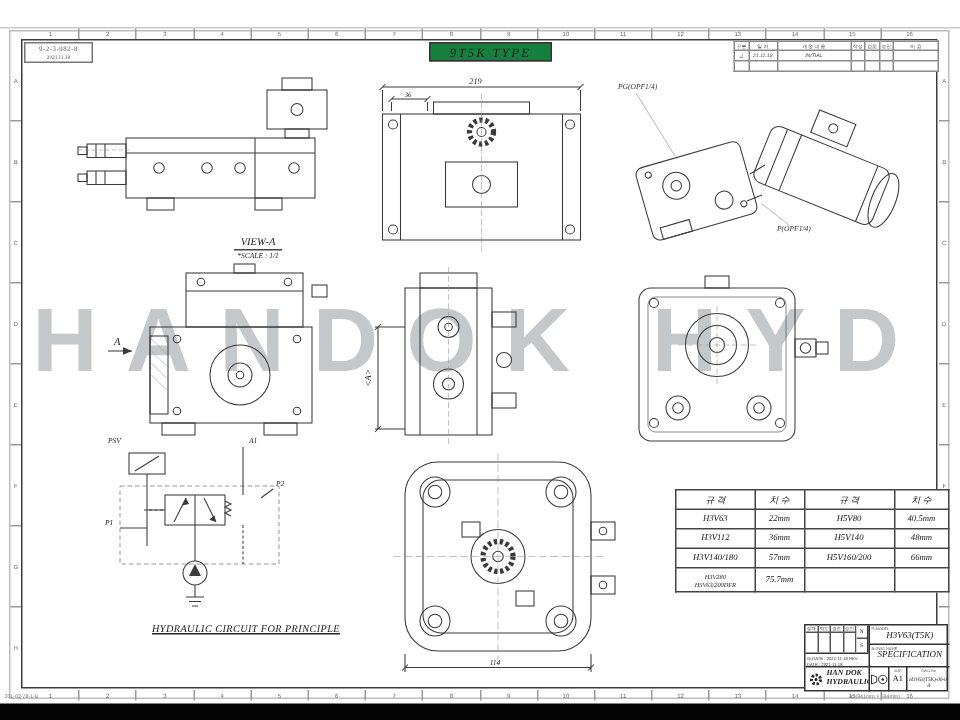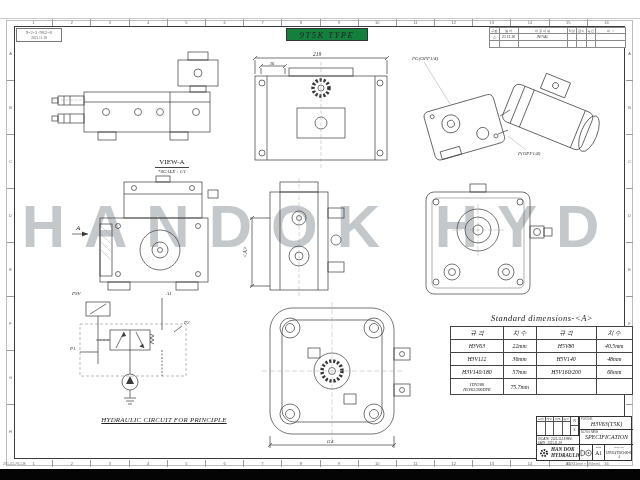--- a/index.html
+++ b/index.html
@@ -43,21 +43,21 @@
   
   .watermark{left:14px;top:196px;width:612px;text-align:center;white-space:nowrap;z-index:1;
              font:700 60px/62px "Liberation Sans",sans-serif;color:#c5c8cb;letter-spacing:19px;}
 
   
   .view{z-index:2;}
   svg{display:block;overflow:visible;}
   .svgt{font-family:"Liberation Serif",serif;font-style:italic;fill:#222;stroke:none;}
 
   .viewa-label{left:128px;top:150px;width:88px;text-align:center;z-index:3;}
-  .va-title{display:inline-block;font-size:7px;border-bottom:0.6px solid #444;padding:0 4px 0.5px;}
+  .va-title{display:inline-block;font-style:italic;font-size:7px;border-bottom:0.6px solid #444;padding:0 4px 0.5px;}
   .va-scale{font-style:italic;font-size:5px;margin-top:0.5px;}
   .port-label{font-style:italic;font-size:5px;white-space:nowrap;z-index:3;color:#333;}
   .circuit-caption{left:72px;top:416px;width:184px;text-align:center;font-style:italic;font-size:6.8px;
                    text-decoration:underline;letter-spacing:.3px;z-index:3;}
 
   
   .dims-title{left:452px;top:313px;width:180px;text-align:center;font-style:italic;font-size:8.5px;
               letter-spacing:.5px;z-index:3;}
   .dims{left:450px;top:326px;width:183px;border-collapse:collapse;z-index:3;background:#fff;}
   .dims td{border:0.8px solid #444;padding:0 1px;text-align:center;height:12px;font-size:5.8px;
@@ -400,21 +400,20 @@
       <path d="M64,104 V112 M58,112 H70 M60,115 H68 M62,118 H66"></path>
       <path d="M96,64 V90" stroke-dasharray="2 1.5"></path>
     </g>
     <text class="svgt" x="6" y="9" font-size="5">PSV</text>
     <text class="svgt" x="100" y="9" font-size="5">A1</text>
     <text class="svgt" x="118" y="38" font-size="5">P2</text>
     <text class="svgt" x="4" y="64" font-size="5">P1</text>
   </svg>
   <div class="abs circuit-caption">HYDRAULIC CIRCUIT FOR PRINCIPLE</div>
 
-  <div class="abs dims-title">Standard dimensions-&lt;A&gt;</div>
   <table class="abs dims">
     <colgroup>
         <col style="width:29%">
         <col style="width:18%">
         <col style="width:33%">
         <col style="width:20%">
       </colgroup>
     <tbody>
         <tr>
           <td class="dim-h">규 격</td>

